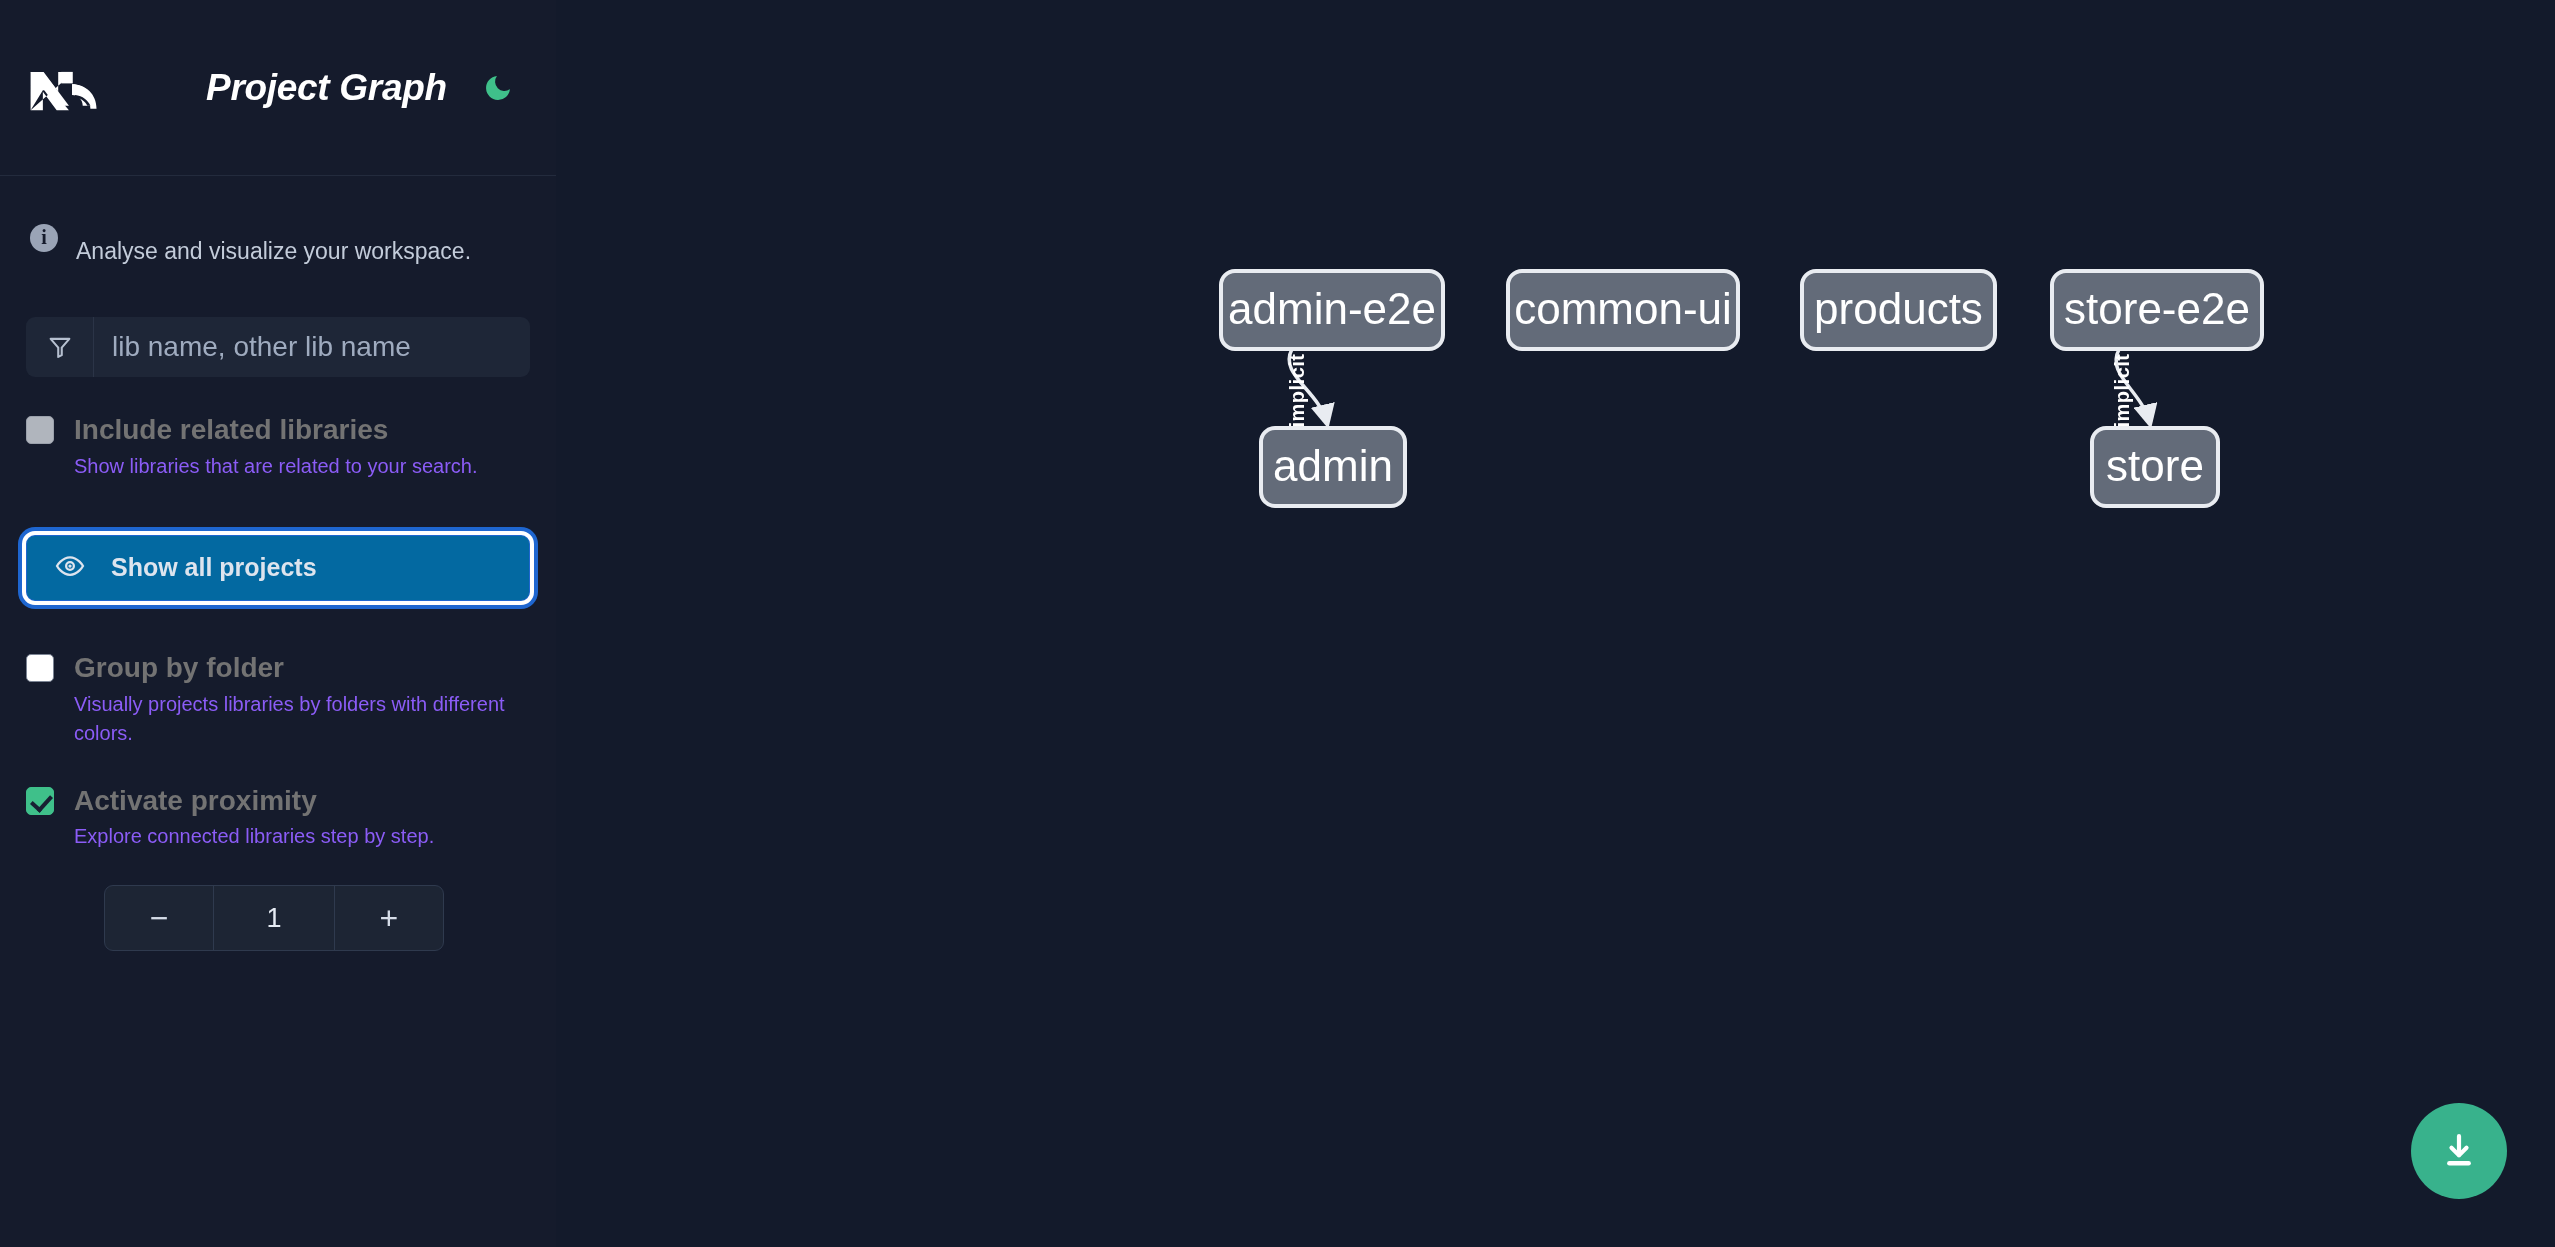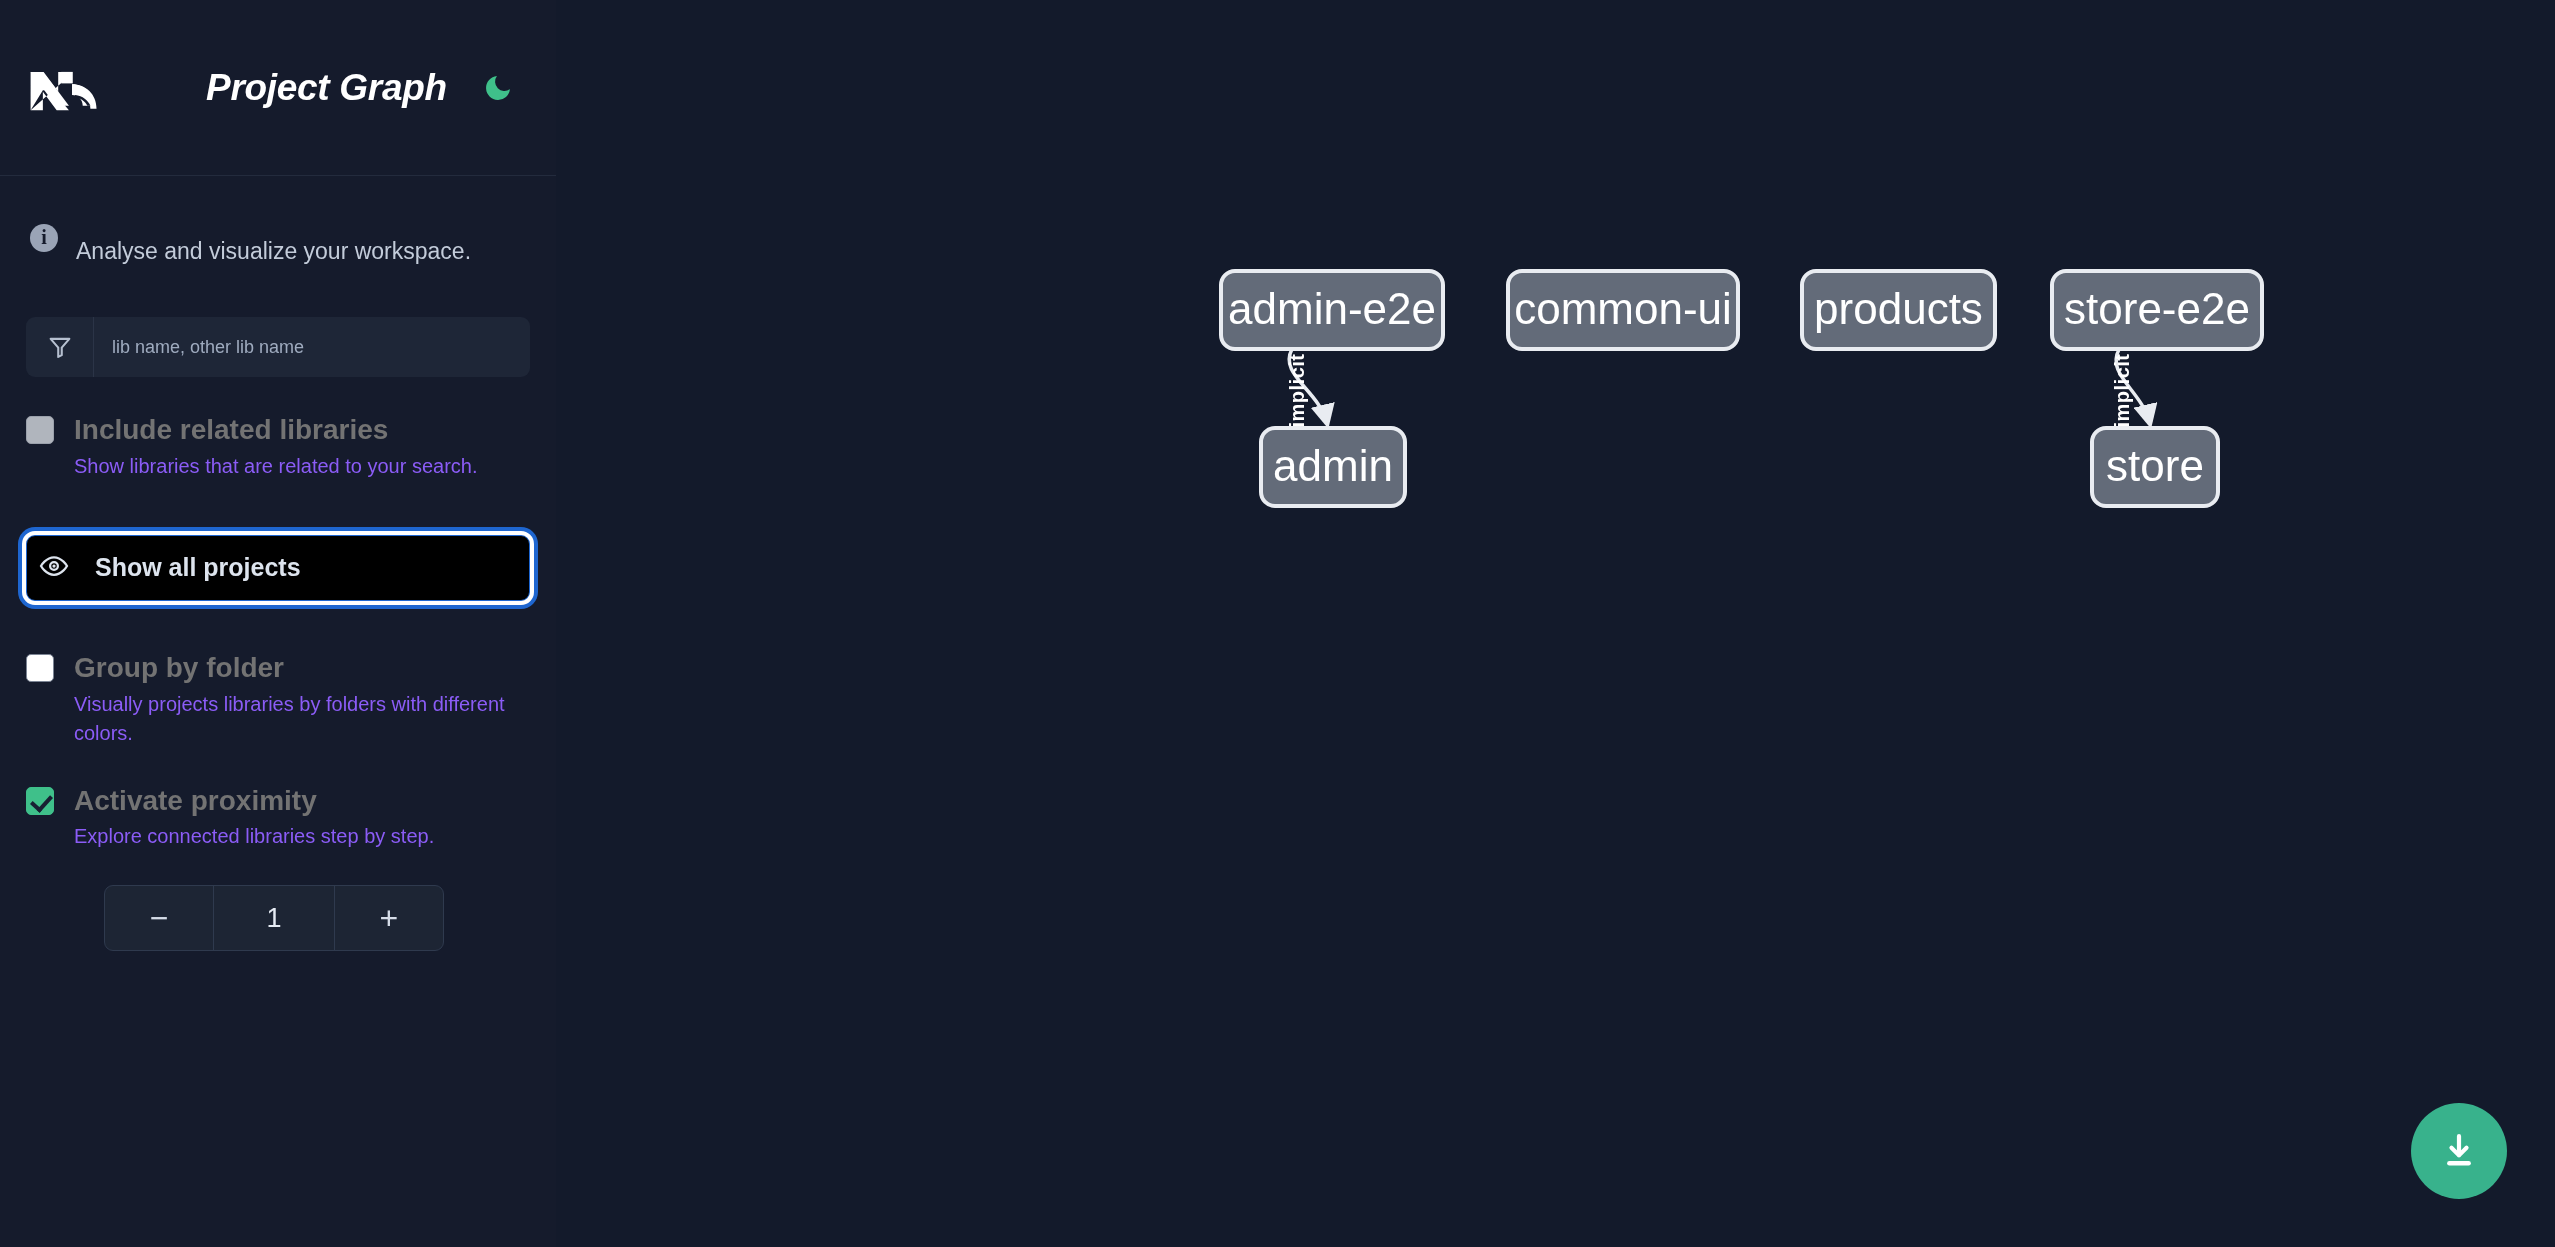--- a/index.html
+++ b/index.html
@@ -60,21 +60,21 @@
     border-radius: 9px;
     overflow: hidden;
   }
   .filter-icon {
     width: 68px; display: flex; align-items: center; justify-content: center;
     border-right: 1px solid #2b3447;
     flex: 0 0 68px;
   }
   .filter-input {
     flex: 1; background: transparent; border: 0; outline: none;
-    color: #ffffff; font-size: 18px;
+    color: #ffffff; font-size: 28px;
     font-family: "Liberation Sans", sans-serif;
     padding: 0 18px;
   }
   .filter-input::placeholder { color: #9fabbf; }
 
   
   .chk-row { display: flex; margin-top: 34px; }
   .chk {
     width: 28px; height: 28px; flex: 0 0 28px;
     border-radius: 5px; margin-top: 5px; margin-right: 20px;
@@ -91,25 +91,25 @@
   }
   .chk-text { flex: 1; }
   .chk-label { font-size: 28px; font-weight: 700; color: #737373; line-height: 1.35; }
   .chk-desc  { font-size: 20px; color: #8b5cf6; line-height: 1.45; margin-top: 3px; max-width: 440px; }
 
   
   .btn {
     position: relative;
     margin-top: 30px;
     height: 66px; width: 100%;
-    background: #000000;
+    background: #0369a1;
     border: 1px solid #2f3a4e;
     border-radius: 9px;
     display: flex; align-items: center;
-    padding-left: 12px; gap: 26px;
+    padding-left: 28px; gap: 26px;
     cursor: pointer;
   }
   .btn-label { font-size: 25px; font-weight: 700; color: #dde4ee; }
   .btn.focused {
     outline: 4px solid #ffffff;
     box-shadow: 0 0 0 8px #1e66d0;
     border-color: #1e66d0;
   }
   #btn-show { margin-top: 54px; }
 

